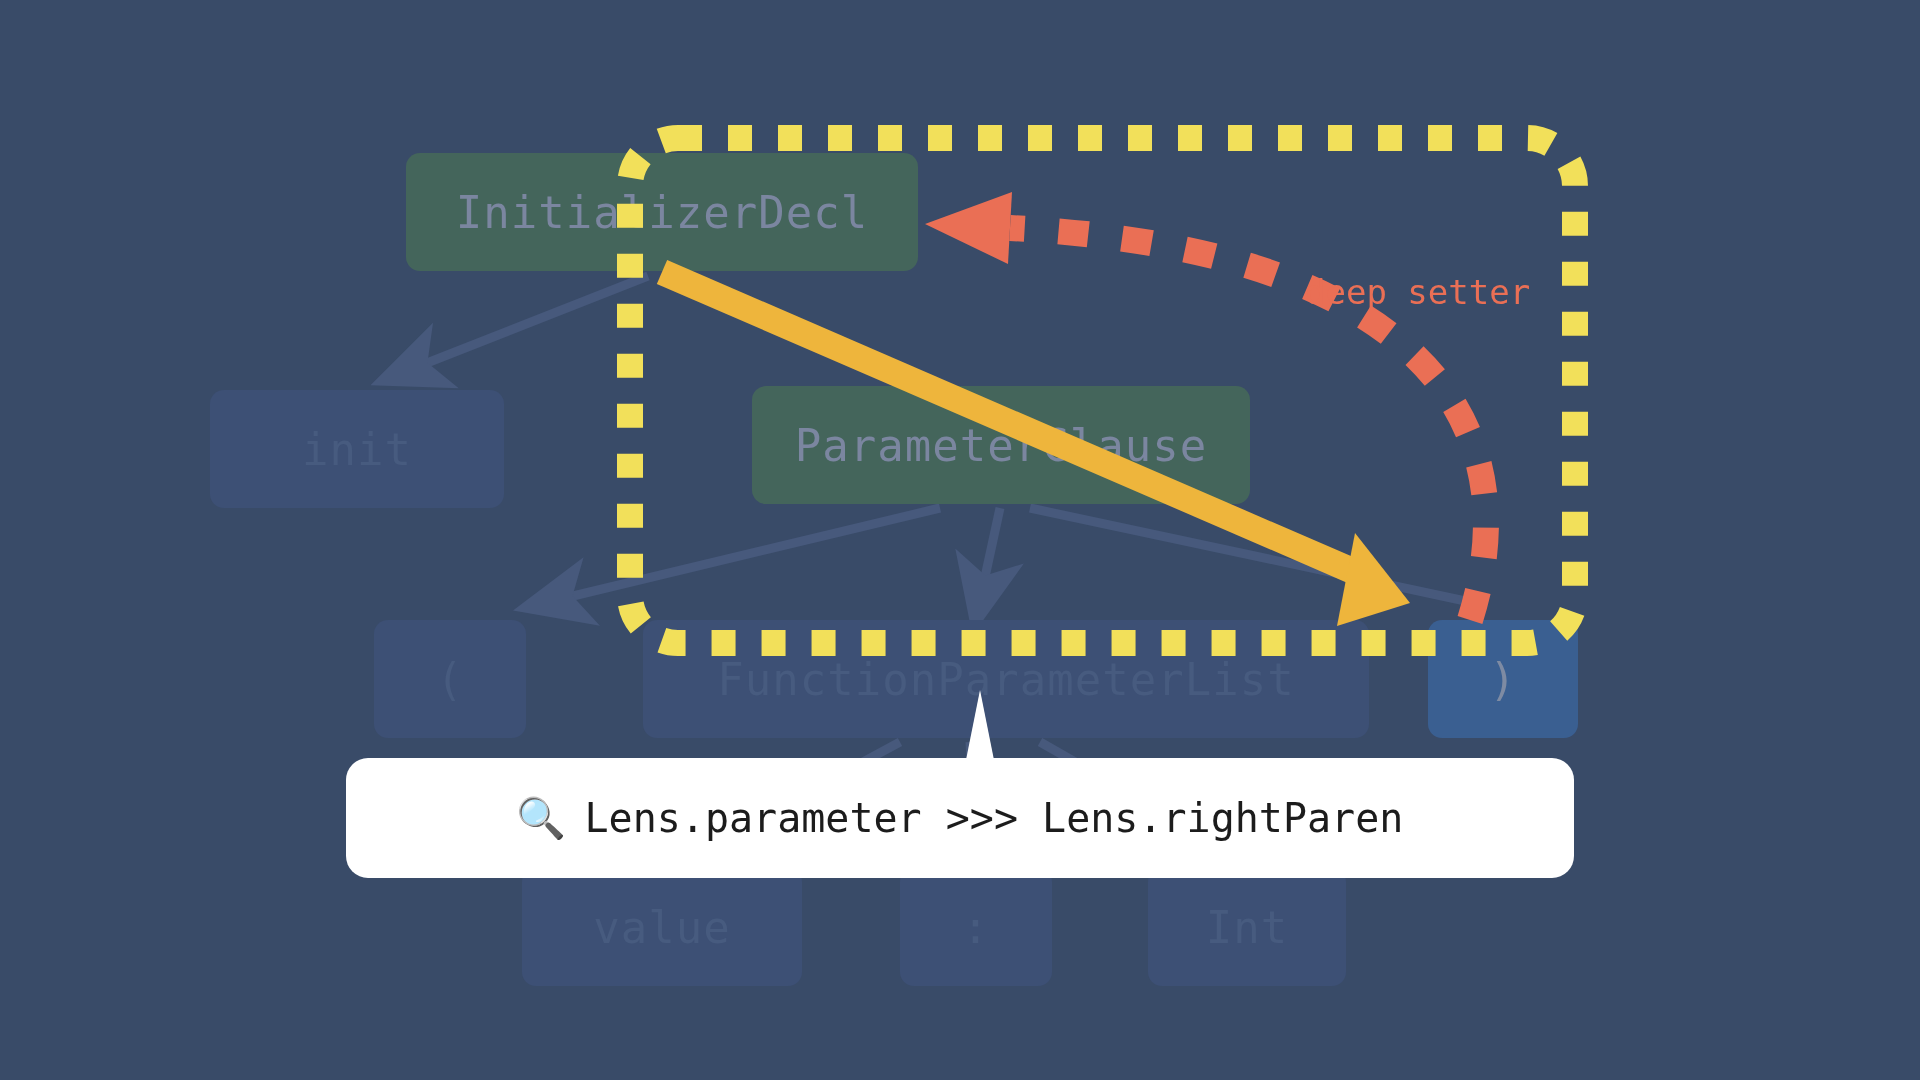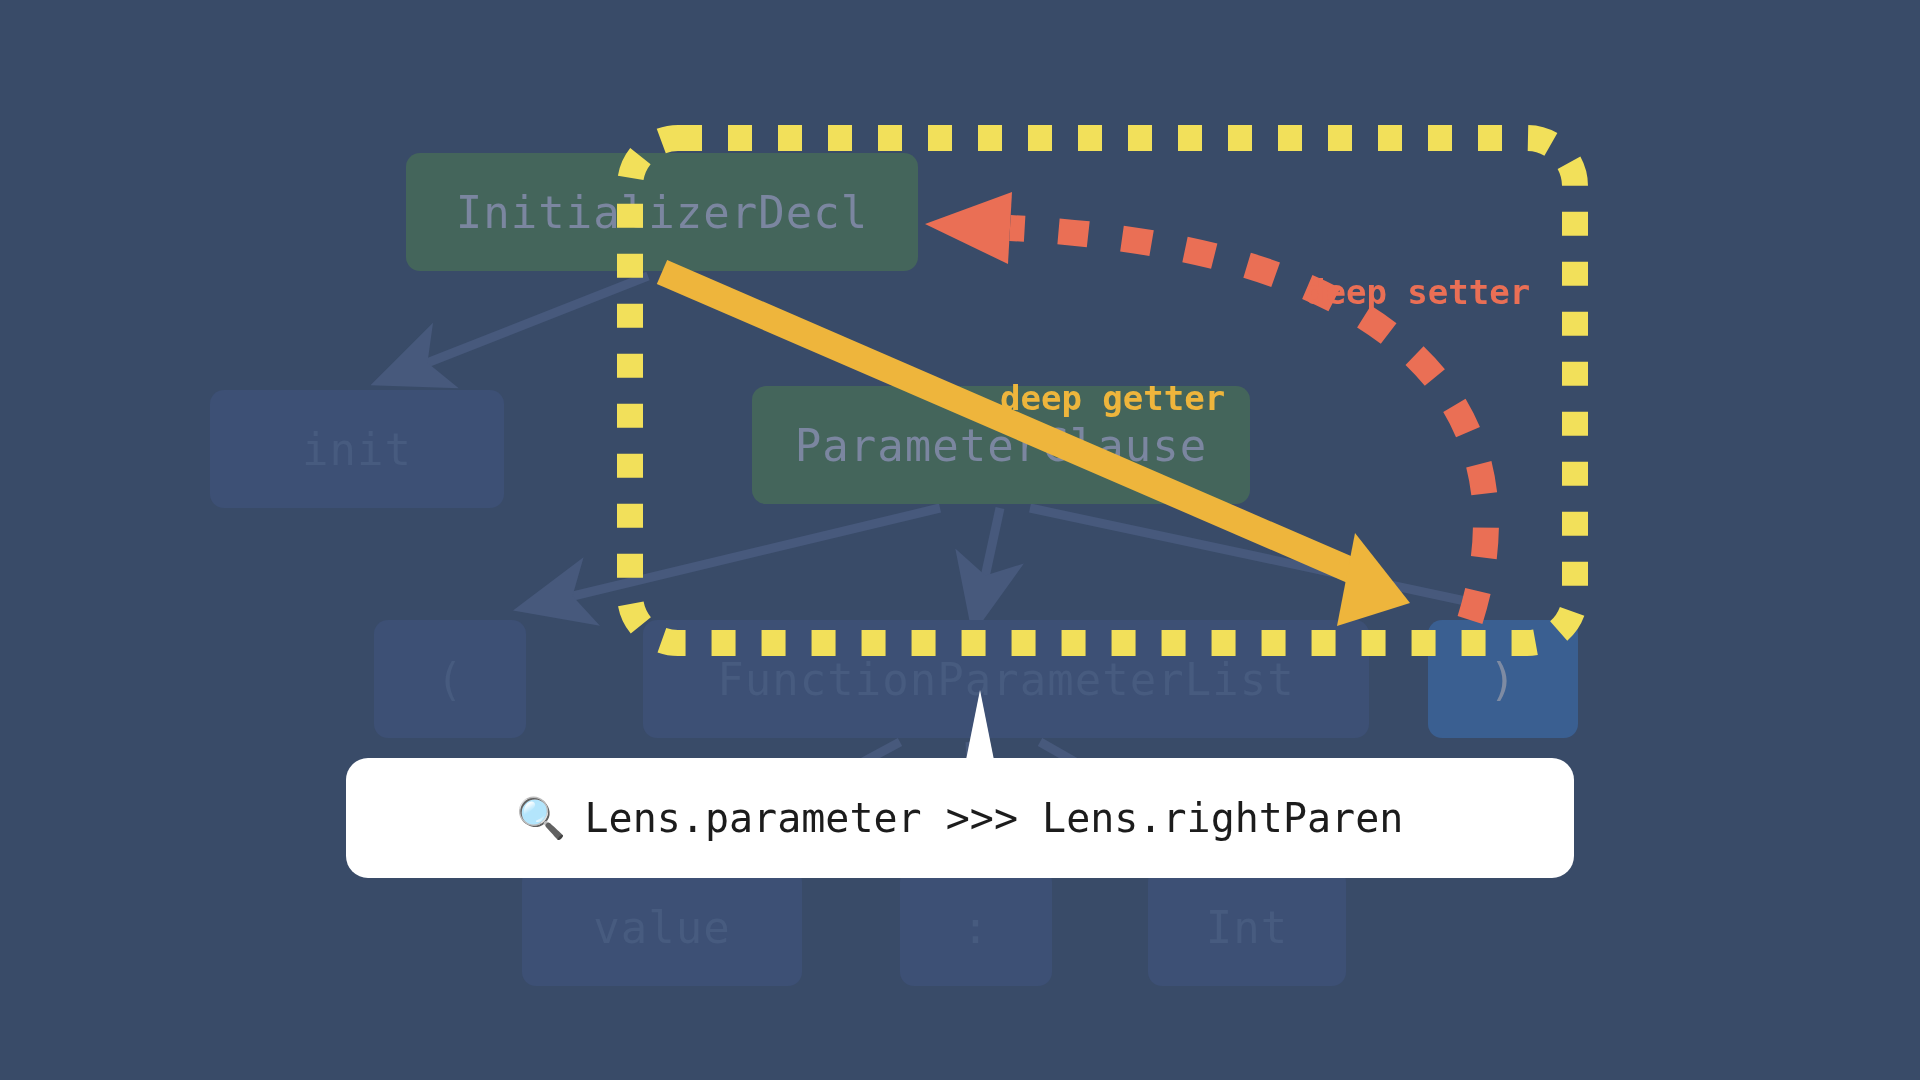--- a/index.html
+++ b/index.html
@@ -47,21 +47,21 @@
   .node.blue {
     background: #3a5f91;
     color: #7e8ba3;
   }
 
   
   .edge-label {
     position: absolute;
     font-family: "DejaVu Sans Mono", "Liberation Mono", monospace;
     font-size: 34px;
-    font-weight: bold;
+    font-weight: normal;
     white-space: nowrap;
     letter-spacing: 0px;
   }
   .label-getter { color: #eeb53c; }
   .label-setter { color: #ea6f55; }
 
   
   #tooltip {
     position: absolute;
     background: #ffffff;
@@ -155,23 +155,20 @@
 
     <path d="M 1470 620 C 1530 430 1430 250 1010 228" fill="none" stroke="#ea6f55" stroke-width="26" stroke-dasharray="30 34" stroke-linecap="butt"></path>
     <polygon points="925,224 1012,192 1008,264" fill="#ea6f55"></polygon>
 
     <line x1="662" y1="272" x2="1355" y2="572" stroke="#eeb53c" stroke-width="26" stroke-linecap="butt"></line>
     <polygon points="1410,603 1355,533 1337,626" fill="#eeb53c"></polygon>
 
     <rect x="630" y="138" width="945" height="505" rx="48" ry="48" fill="none" stroke="#f2e05a" stroke-width="26" stroke-dasharray="24 26" stroke-linecap="butt"></rect>
   </svg>
 
-  <div class="edge-label label-getter" style="left:1000px; top:378px;">
-    <span>deep getter</span>
-  </div>
 
   <div class="edge-label label-setter" style="left:1305px; top:272px;">
     <span>deep setter</span>
   </div>
 
   <svg style="position:absolute; left:880px; top:690px; width:140px; height:90px;" viewBox="0 0 140 90" xmlns="http://www.w3.org/2000/svg">
     <polygon points="100,0 118,90 82,90" fill="#ffffff"></polygon>
   </svg>
 
   <div id="tooltip" style="left:346px; top:758px; width:1228px; height:120px;">

